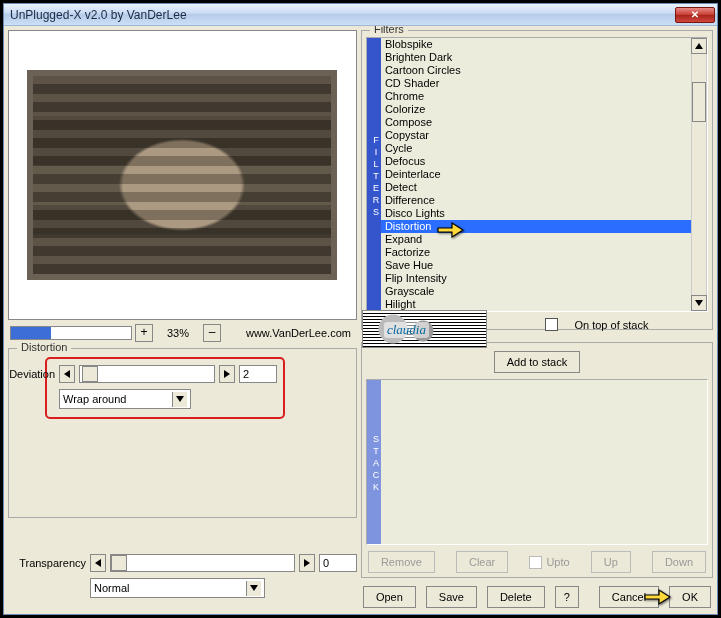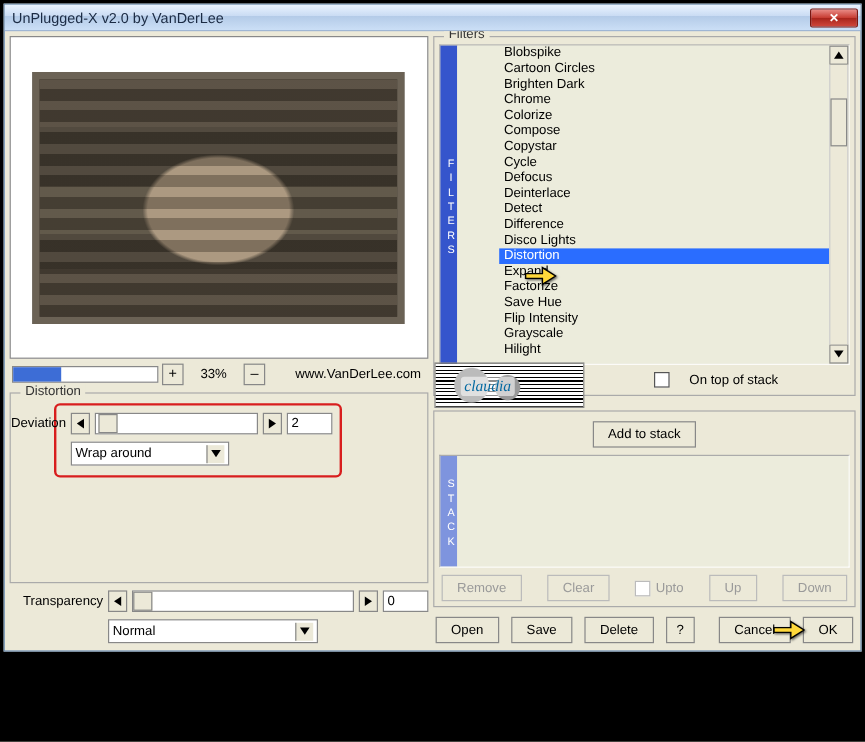--- a/index.html
+++ b/index.html
@@ -1,18 +1,18 @@
 <!DOCTYPE html>
 <html><head>
 <meta charset="utf-8">
 <style>
   * { box-sizing: border-box; }
   body { margin: 0; padding: 0; font-family: "Tahoma", "Segoe UI", sans-serif; font-size: 11px; background: #000; }
   .outer-frame { width: 721px; height: 618px; background: #000; padding: 3px; }
-  .window { width: 715px; height: 540px; background: #ece9d8; border: 1px solid #6b8db3; display: flex; flex-direction: column; }
+  .window { width: 715px; height: 612px; background: #ece9d8; border: 1px solid #6b8db3; display: flex; flex-direction: column; }
   .titlebar { height: 22px; background: linear-gradient(to bottom, #eaf3ff 0%, #c9dbf3 45%, #b4cbe8 46%, #cbdff6 100%); display: flex; align-items: center; padding: 0 2px 0 6px; border-bottom: 1px solid #9fb6d4; }
   .titlebar .title { flex: 1; color: #1b2b44; font-size: 12px; }
   .close-btn { width: 40px; height: 16px; background: linear-gradient(to bottom,#e98b86 0%,#c63a30 50%,#a8241b 51%,#cf463c 100%); border: 1px solid #7a1610; border-radius: 2px; color: #fff; display: flex; align-items: center; justify-content: center; cursor: pointer; font-size: 10px; font-weight: bold; }
   .body { flex: 1; display: flex; padding: 4px; gap: 4px; overflow: hidden; }
   .left-col { width: 350px; display: flex; flex-direction: column; }
   .right-col { flex: 1; display: flex; flex-direction: column; }
   .preview-wrap { border: 1px solid #888; padding: 2px; background: #fff; display:flex; align-items:center; justify-content:center; height: 290px; }
   .preview-canvas { width: 310px; height: 210px; background: #3a332a; position: relative; overflow: hidden; border: 6px solid #6b6255; }
   .preview-canvas::before { content: ""; position: absolute; inset: 0;
     background:
@@ -40,21 +40,21 @@
   .combo .cmb-txt { flex: 1; }
   .combo .cmb-ar { width: 15px; height: 15px; border-left: 1px solid #888; background: #ece9d8; display:flex; align-items:center; justify-content:center; }
   .spacer-flex { flex: 1; }
   .bottom-params { margin-top: 6px; }
 
   .right-group { border: 1px solid #aaa; padding: 6px 4px 4px 4px; position: relative; height: 300px; display:flex; flex-direction:column; }
   .right-group .group-legend { top: -8px; }
   .filter-list-wrap { flex:1; display:flex; border: 1px inset #fff; background: #ececdc; }
   .filter-rail { width: 14px; background: #3555cc; color: #fff; writing-mode: vertical-rl; text-orientation: upright; text-align: center; font-size: 9px; letter-spacing: 2px; padding-top: 4px; }
   .filter-list { flex:1; overflow: hidden; background: #ececdc; position: relative; }
-  .filter-item { height: 13px; padding: 0px 4px; font-size: 11px; color: #000; white-space: nowrap; line-height: 13px; margin-left: 35px; }
+  .filter-item { height: 13px; padding: 0px 4px; font-size: 11px; color: #000; white-space: nowrap; line-height: 13px; }
   .filter-item.sel { background: #2a6dff; color: #fff; }
   .scrollbar-v { width: 16px; background: #ece9d8; display:flex; flex-direction:column; }
   .sb-btn { height: 16px; border: 1px solid #888; background: #ece9d8; display:flex;align-items:center;justify-content:center; cursor:pointer; }
   .sb-track { flex:1; background: #ece9d8; border-left:1px solid #ccc; border-right:1px solid #ccc; position:relative; }
   .sb-thumb { position:absolute; left:0; right:0; height: 40px; top: 28px; background:#ece9d8; border:1px solid #888; }
 
   .ontop-row { display:flex; align-items:center; justify-content:center; gap:6px; padding: 6px 0 2px 0; position: relative; }
   .decor-strip { position:absolute; left:-4px; top:-2px; width: 125px; height: 38px;
     background:
      radial-gradient(circle at 30px 18px, #bbb 0 14px, transparent 15px),
@@ -151,41 +151,42 @@
                 <span class="tri l"></span>
               </div>
             <div class="slider-track">
                 <div class="slider-thumb" style="left:0;"></div>
               </div>
             <div class="arrow-btn">
                 <span class="tri r"></span>
               </div>
             <input class="num-input" value="0" style="">
           </div>
-          <div class="param-row" style="margin-bottom:2px;">
+          <div class="param-row" style="margin-bottom:12px;">
             <span class="param-label" style="width:78px;"></span>
             <div class="combo" style="width:175px; margin-left:0;">
               <span class="cmb-txt">Normal</span>
               <span class="cmb-ar">
                   <span class="tri d"></span>
                 </span>
             </div>
           </div>
         </div>
       </div>
 
       <div class="right-col">
         <div class="right-group">
           <span class="group-legend">Filters</span>
           <div class="filter-list-wrap">
             <div class="filter-rail">FILTERS</div>
             <div class="filter-list" id="filter-list">
                 <div class="filter-item">Blobspike</div>
+                <div class="filter-item">Brighten Dark</div>
                 <div class="filter-item">Cartoon Circles</div>
-                <div class="filter-item">Brighten Dark</div>
+                <div class="filter-item">CD Shader</div>
                 <div class="filter-item">Chrome</div>
                 <div class="filter-item">Colorize</div>
                 <div class="filter-item">Compose</div>
                 <div class="filter-item">Copystar</div>
                 <div class="filter-item">Cycle</div>
                 <div class="filter-item">Defocus</div>
                 <div class="filter-item">Deinterlace</div>
                 <div class="filter-item">Detect</div>
                 <div class="filter-item">Difference</div>
                 <div class="filter-item">Disco Lights</div>

